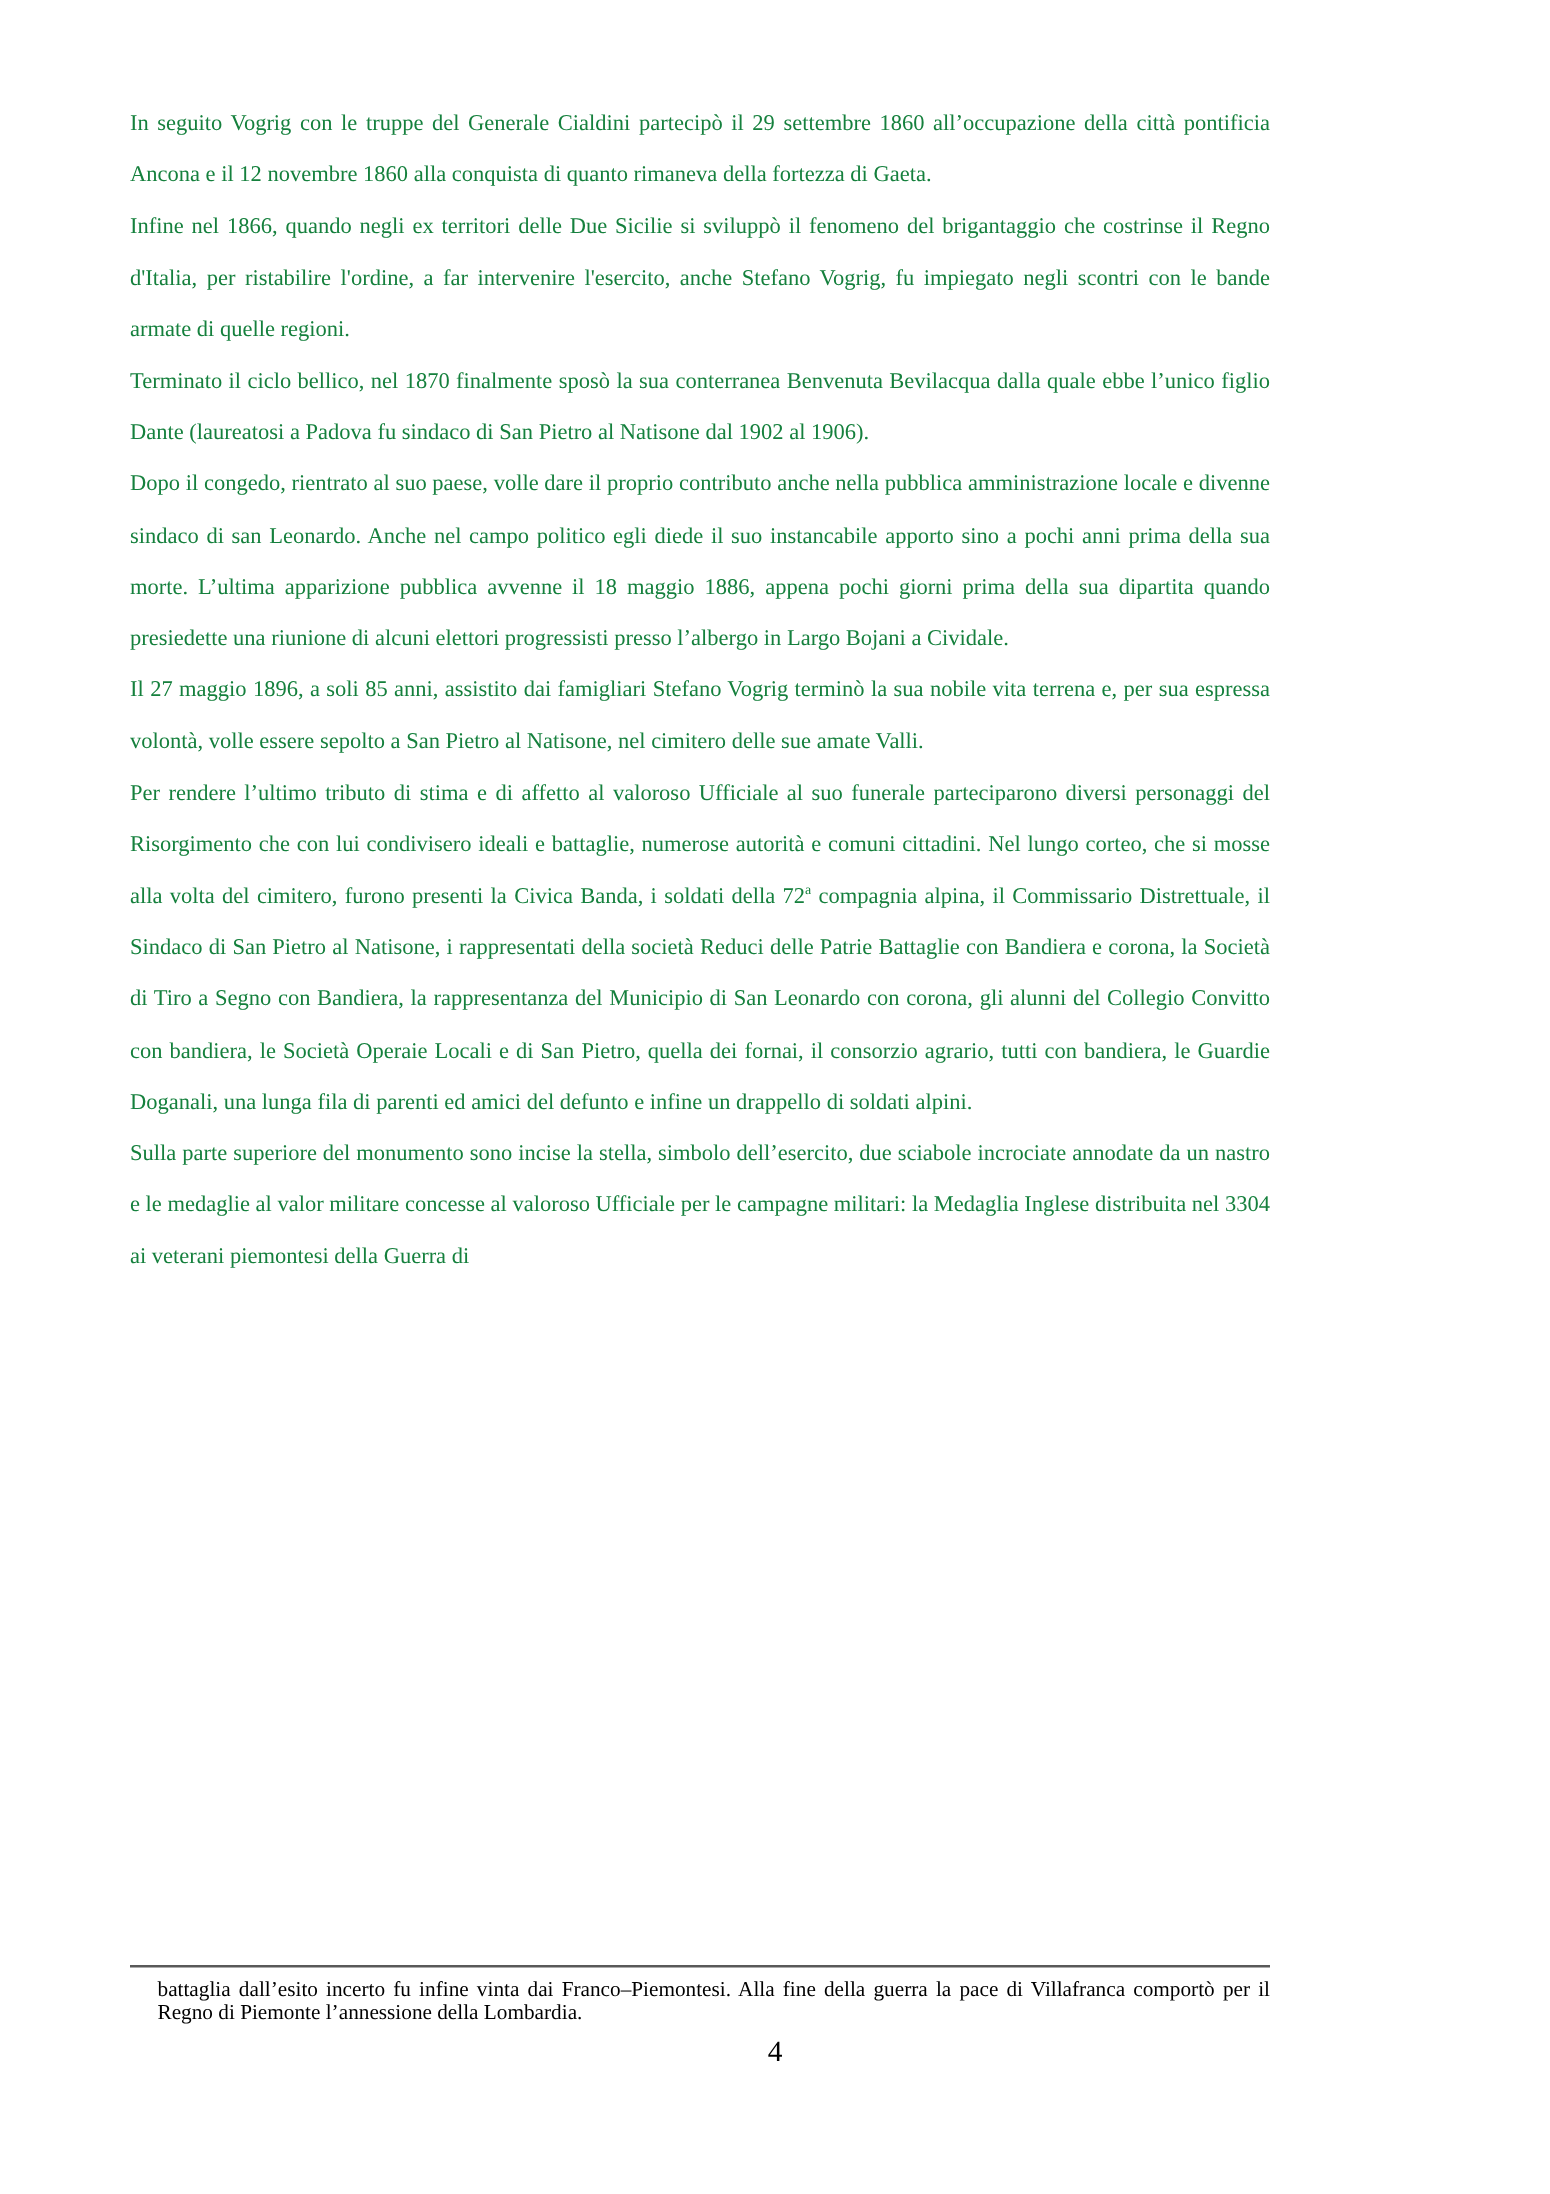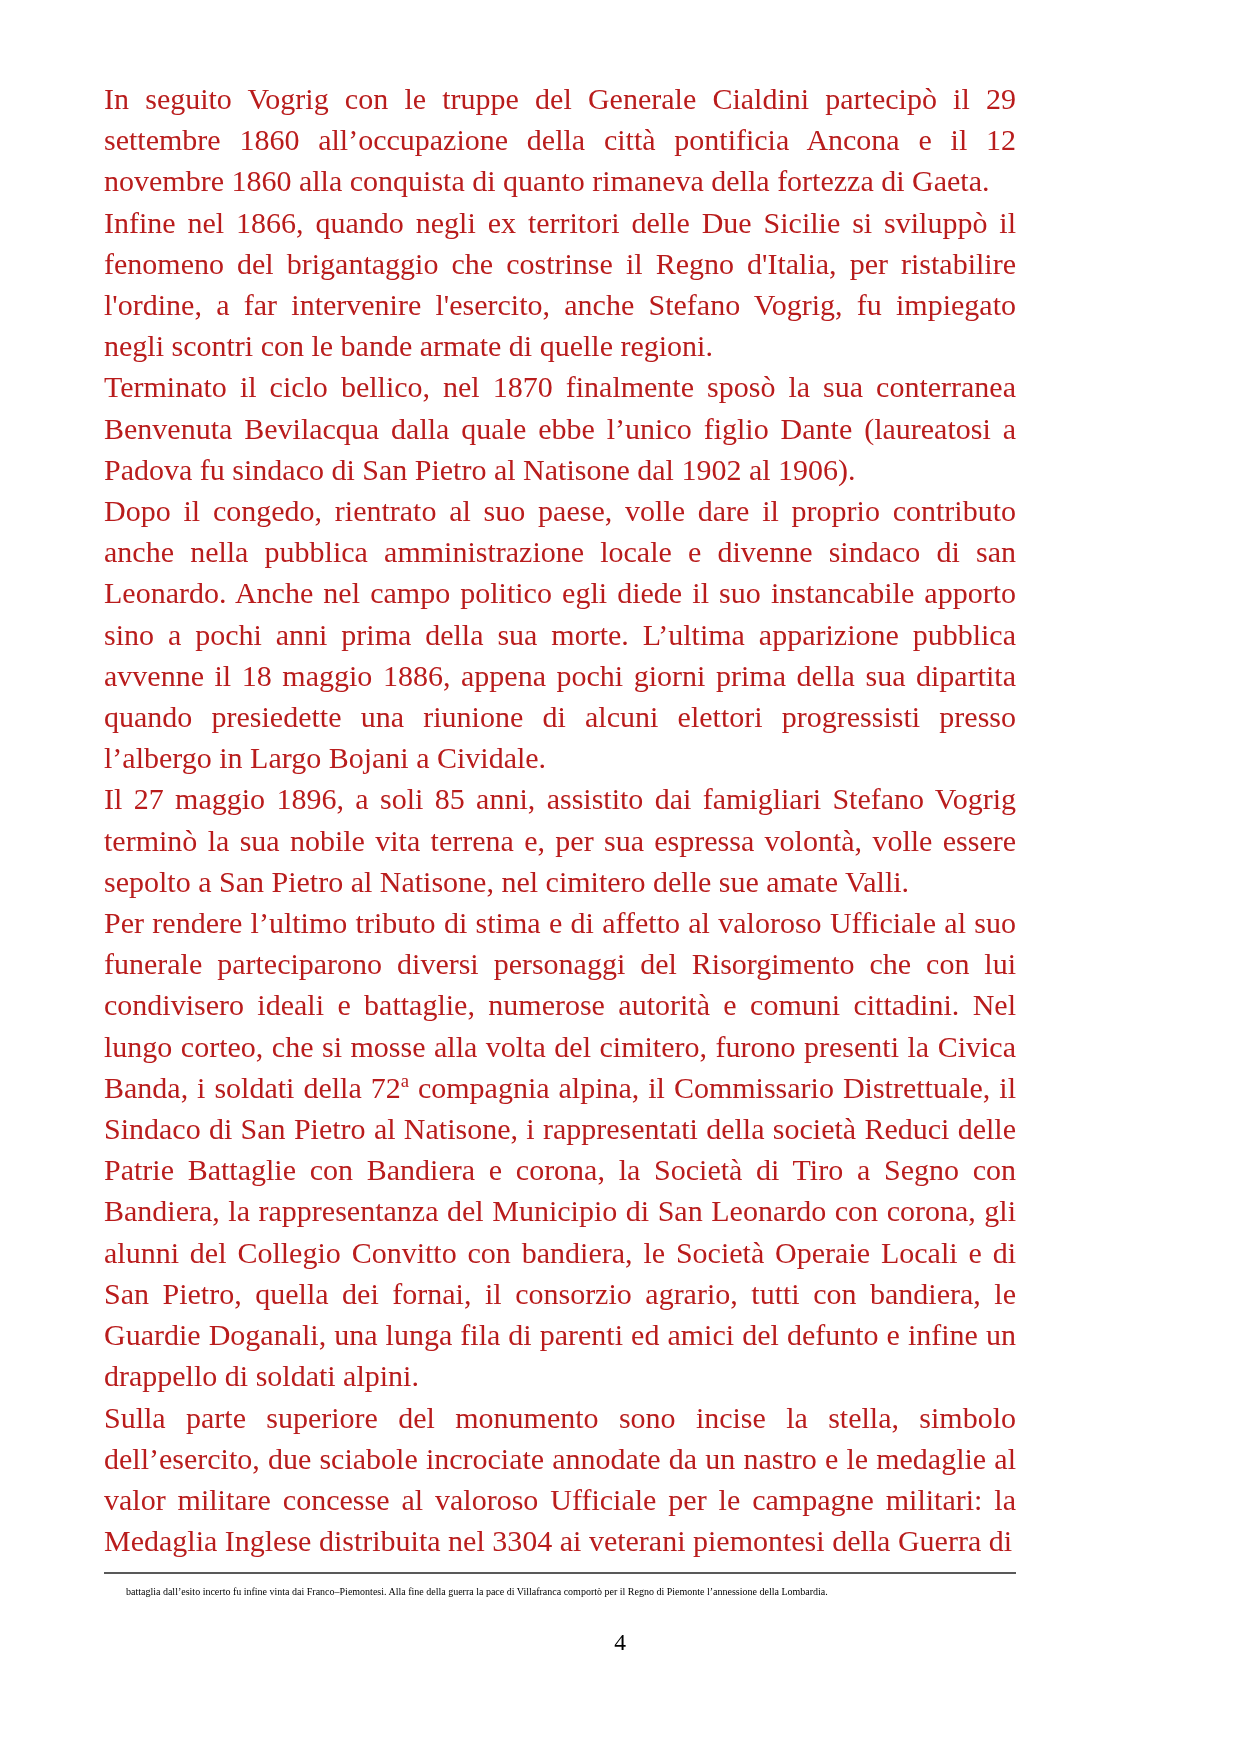--- a/index.html
+++ b/index.html
@@ -18,48 +18,48 @@
     color: #000000;
   }
   .body-area {
     position: absolute;
     left: 104px;
     top: 78px;
     width: 912px;
   }
   p.para {
     margin: 0 0 0 0;
-    font-size: 30px;
+    font-size: 18px;
     line-height: 41.2px;
     text-align: justify;
     text-justify: inter-word;
     -webkit-hyphens: none;
     hyphens: none;
-    color: #b91c1c;
+    color: #15803d;
   }
   
   sup.ordinal {
     font-size: 0.62em;
     vertical-align: super;
     line-height: 0;
   }
   .footnote-zone {
     position: absolute;
     left: 104px;
     top: 1572px;
     width: 912px;
   }
   .footnote-rule {
     width: 912px;
     height: 0;
     border-top: 2px solid #595959;
     margin: 0 0 9px 0;
   }
   .footnote-text {
-    font-size: 10px;
+    font-size: 17px;
     line-height: 17.5px;
     text-align: justify;
     color: #000000;
     padding-left: 22px;
   }
   .page-number {
     position: absolute;
     left: 0;
     top: 1628px;
     width: 1240px;

